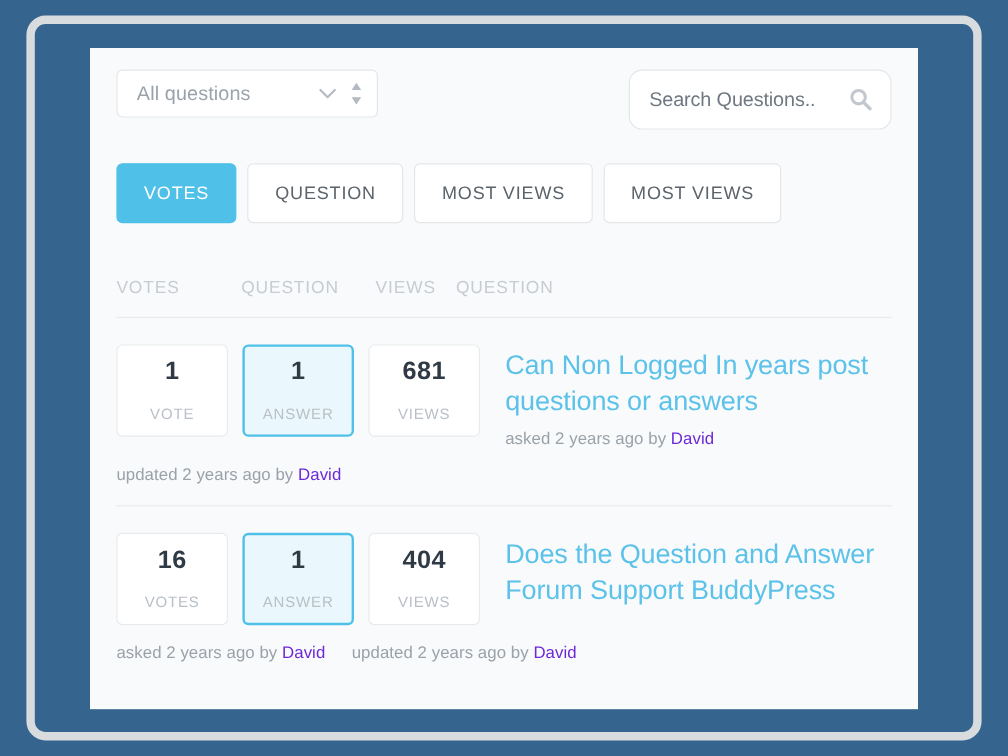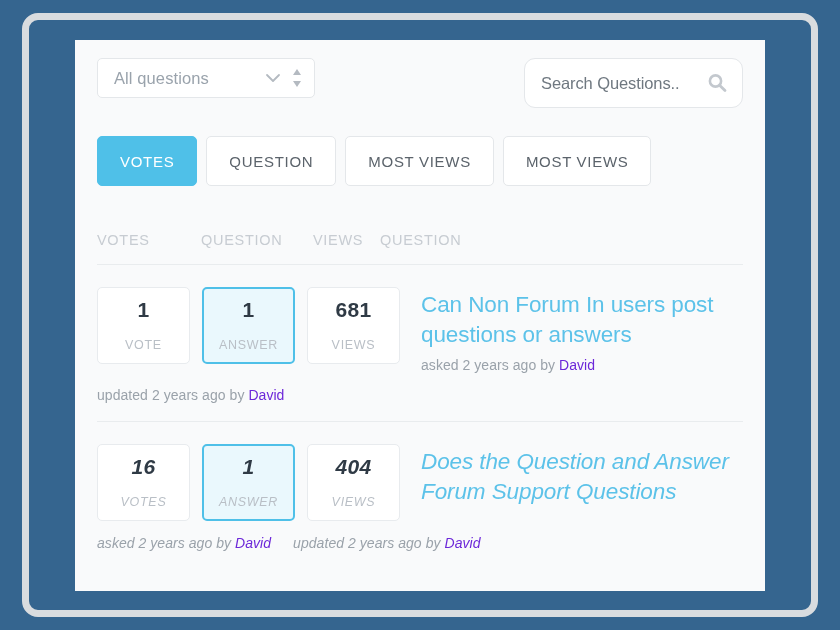--- a/index.html
+++ b/index.html
@@ -166,21 +166,21 @@
   .col-headers .h-votes   { width: 104px; }
   .col-headers .h-answers { width: 112px; }
   .col-headers .h-views   { width: 67px; }
   .col-headers .h-question{ flex: 1; }
 
   
   .q-row {
     padding: 22px 0 0 0;
     border-bottom: 1px solid #e9ecee;
   }
-  .q-row:last-child { border-bottom: 0; font-style: italic; }
+  .q-row:last-child { border-bottom: 0; }
 
   .q-main {
     display: flex;
     align-items: flex-start;
   }
 
   .stats {
     display: flex;
     gap: 12px;
     flex: none;
@@ -316,21 +316,21 @@
           <div class="stat-box highlight">
             <div class="stat-num">1</div>
             <div class="stat-label">ANSWER</div>
           </div>
           <div class="stat-box">
             <div class="stat-num">681</div>
             <div class="stat-label">VIEWS</div>
           </div>
         </div>
         <div class="q-body">
-          <a class="q-title" href="#">Can Non Forum In users post questions or answers</a>
+          <a class="q-title" href="#">Can Non Logged In years post questions or answers</a>
           <div class="q-meta-inline">
             <span>asked 2 years ago by</span>
             <a class="author-link" href="#">David</a>
           </div>
         </div>
       </div>
       <div class="q-foot">
         <div>
           <span>updated 2 years ago by</span>
           <a class="author-link" href="#">David</a>
@@ -348,21 +348,21 @@
           <div class="stat-box highlight">
             <div class="stat-num">1</div>
             <div class="stat-label">ANSWER</div>
           </div>
           <div class="stat-box">
             <div class="stat-num">404</div>
             <div class="stat-label">VIEWS</div>
           </div>
         </div>
         <div class="q-body">
-          <a class="q-title" href="#">Does the Question and Answer Forum Support Questions</a>
+          <a class="q-title" href="#">Does the Question and Answer Forum Support BuddyPress</a>
         </div>
       </div>
       <div class="q-foot">
         <div>
           <span>asked 2 years ago by</span>
           <a class="author-link" href="#">David</a>
         </div>
         <div>
           <span>updated 2 years ago by</span>
           <a class="author-link" href="#">David</a>

